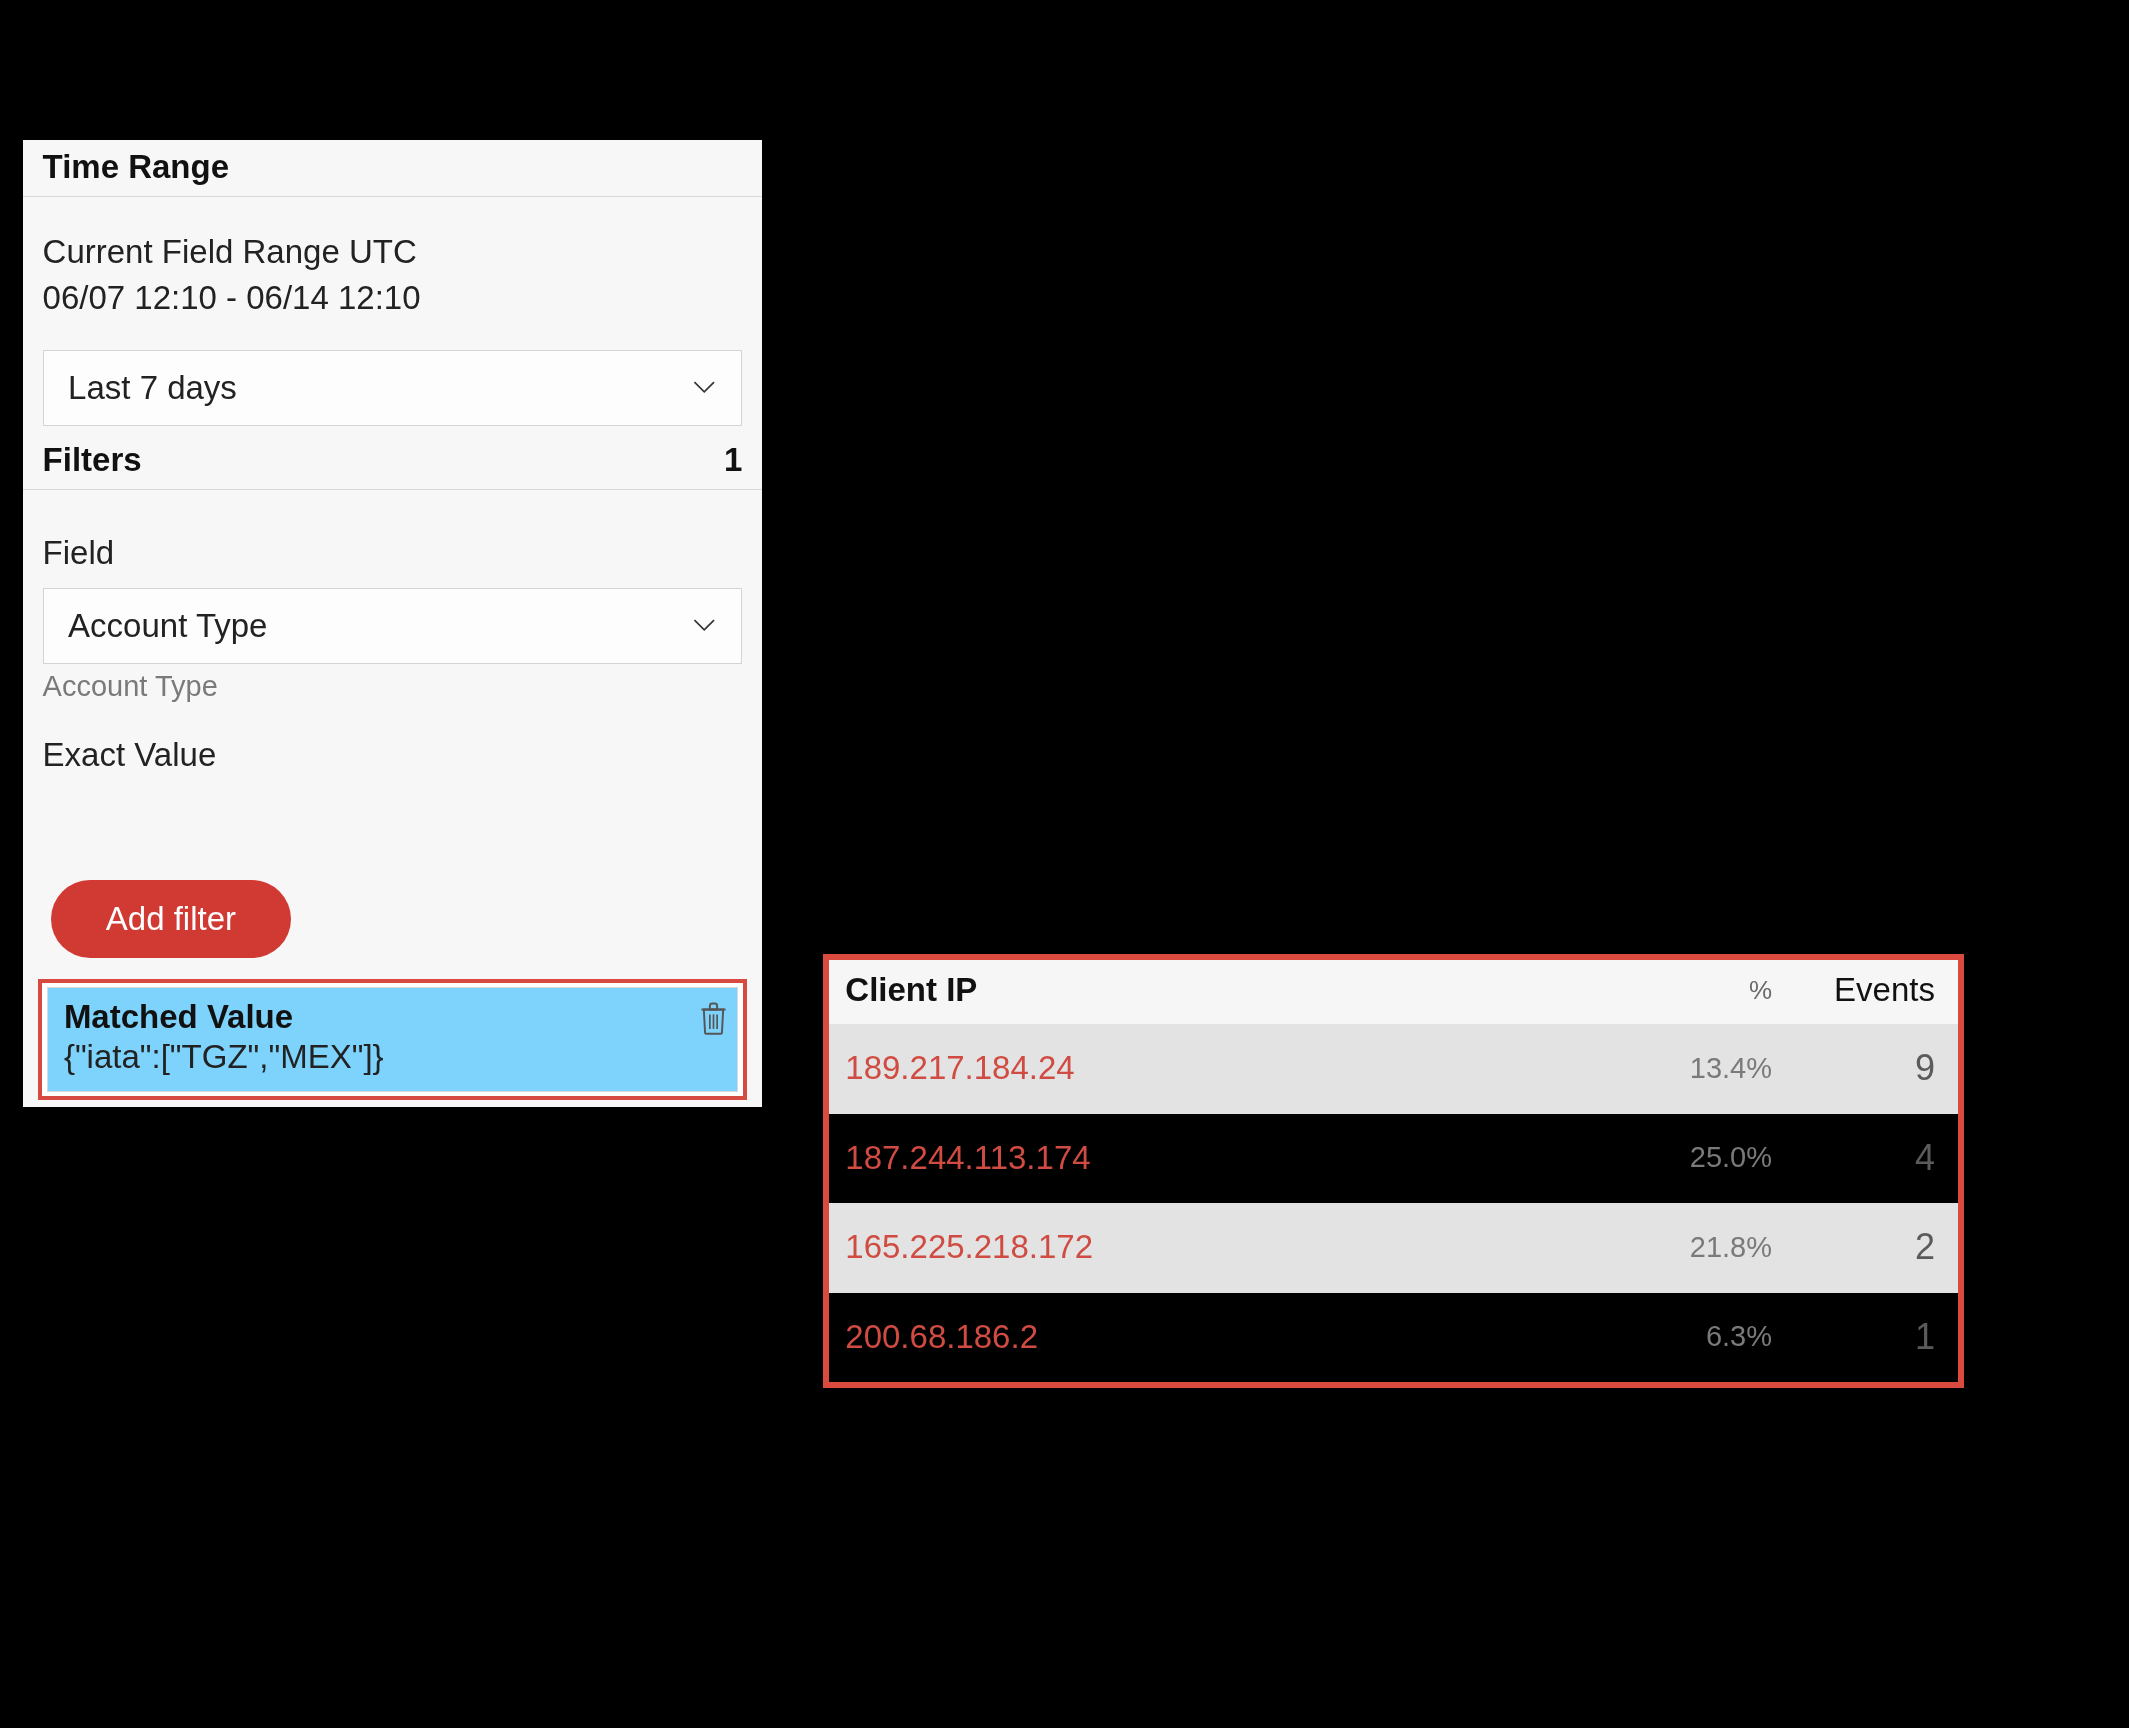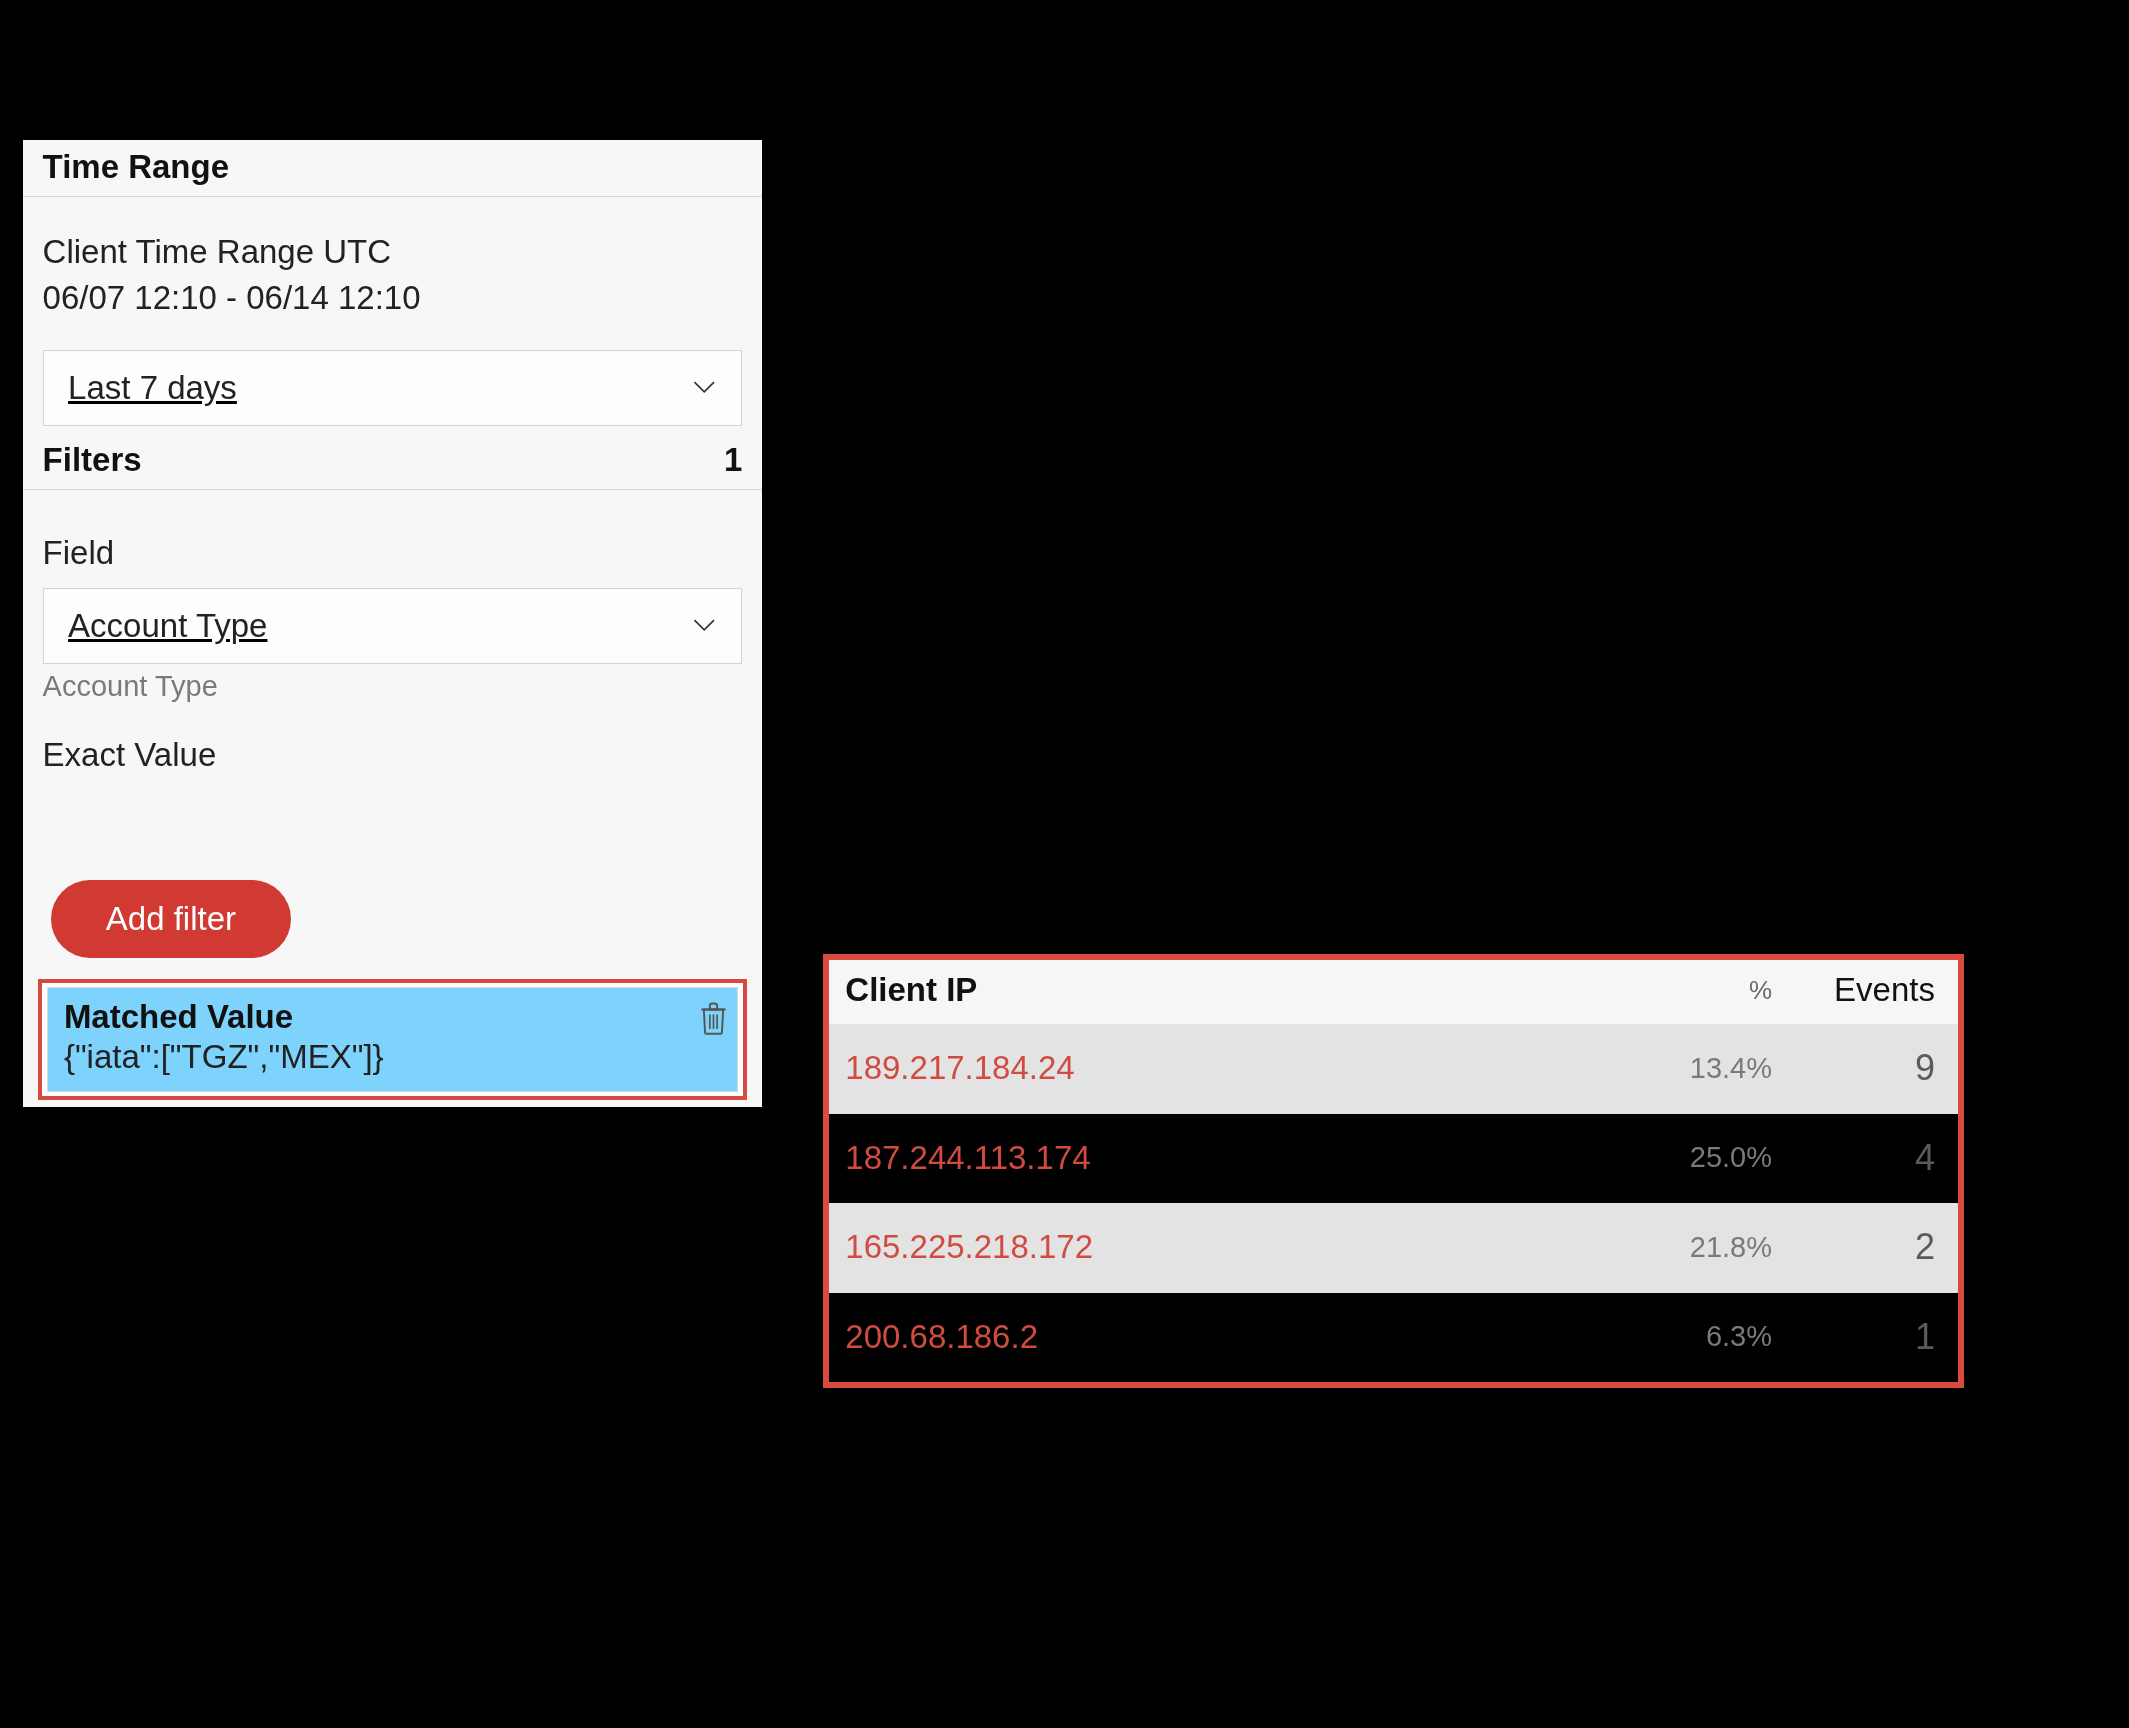--- a/index.html
+++ b/index.html
@@ -59,21 +59,20 @@
     }
     .select-box {
       display: flex;
       justify-content: space-between;
       align-items: center;
       border: 0.8px solid #d4d4d4;
       background: #fdfdfd;
       padding: 18px 24.5px 18px 24.5px;
       margin-bottom: 6.5px;
       cursor: pointer;
-      text-decoration: underline;
     }
     .select-box-text {
       font-size: 33px;
       font-weight: 400;
       color: #222;
     }
     .chevron-down {
       width: 24.5px;
       height: 16.3px;
     }
@@ -211,21 +210,21 @@
 </head>
 <body>
 
 <div class="sidebar-panel">
 
   <div class="section-header">
     <div class="section-title">Time Range</div>
   </div>
 
   <div class="section-body">
-    <div class="timerange-label">Client Time Range UTC</div>
+    <div class="timerange-label">Current Field Range UTC</div>
     <div class="timerange-value">06/07 12:10 - 06/14 12:10</div>
 
     <div class="select-box">
       <span class="select-box-text">Last 7 days</span>
       <span>
         <svg class="chevron-down" viewBox="0 0 30 20">
           <polyline points="3,5 15,17 27,5" fill="none" stroke="#333" stroke-width="2"></polyline>
         </svg>
       </span>
     </div>

